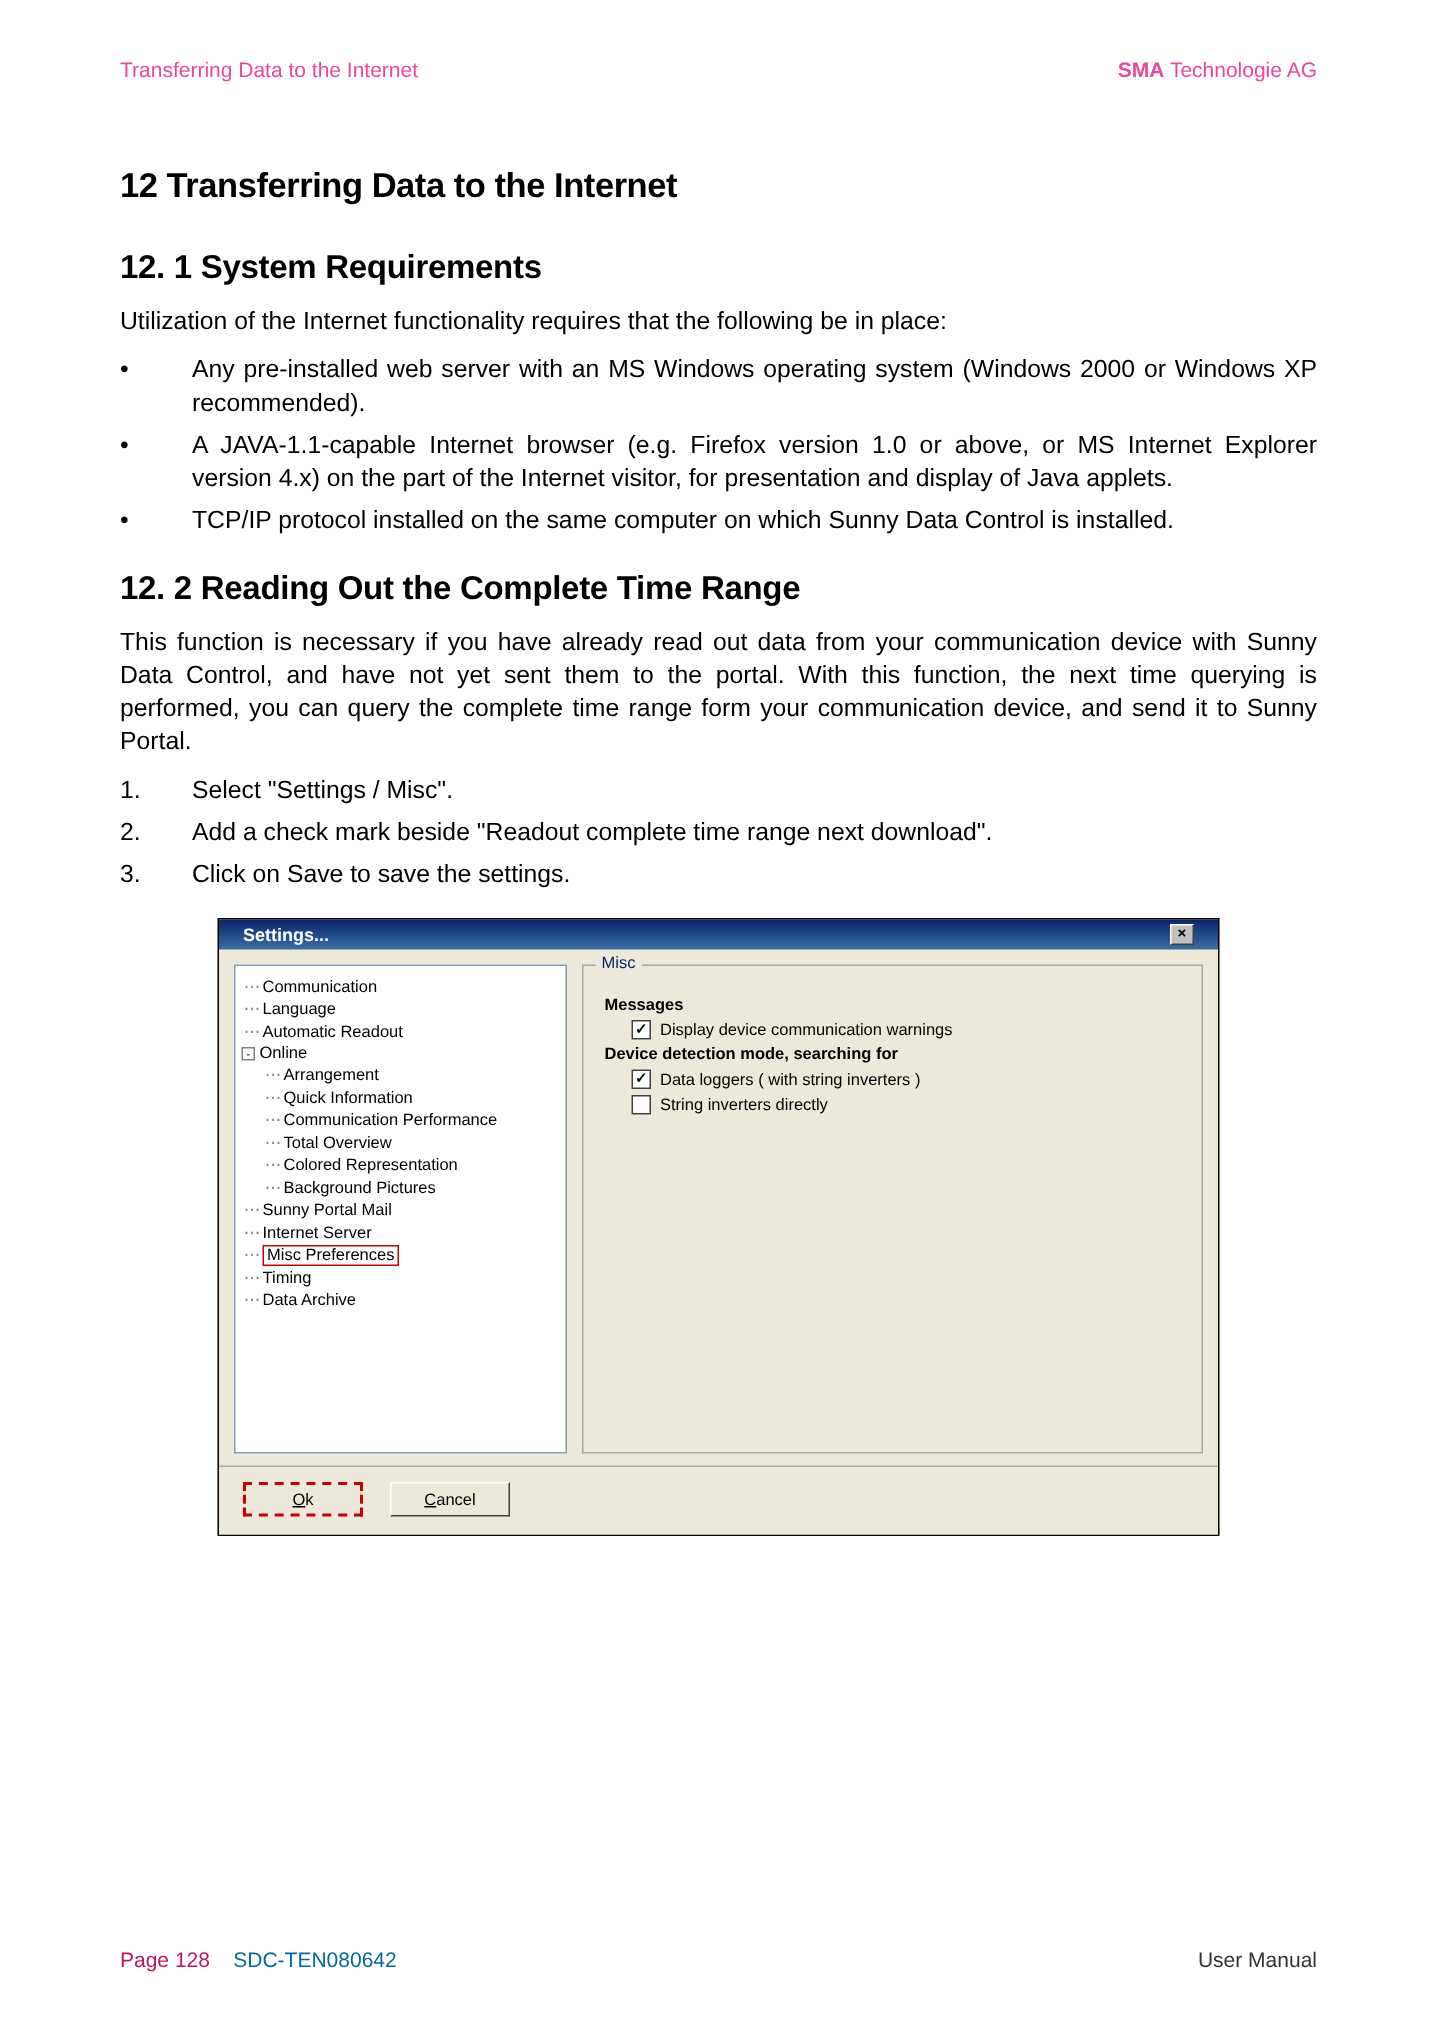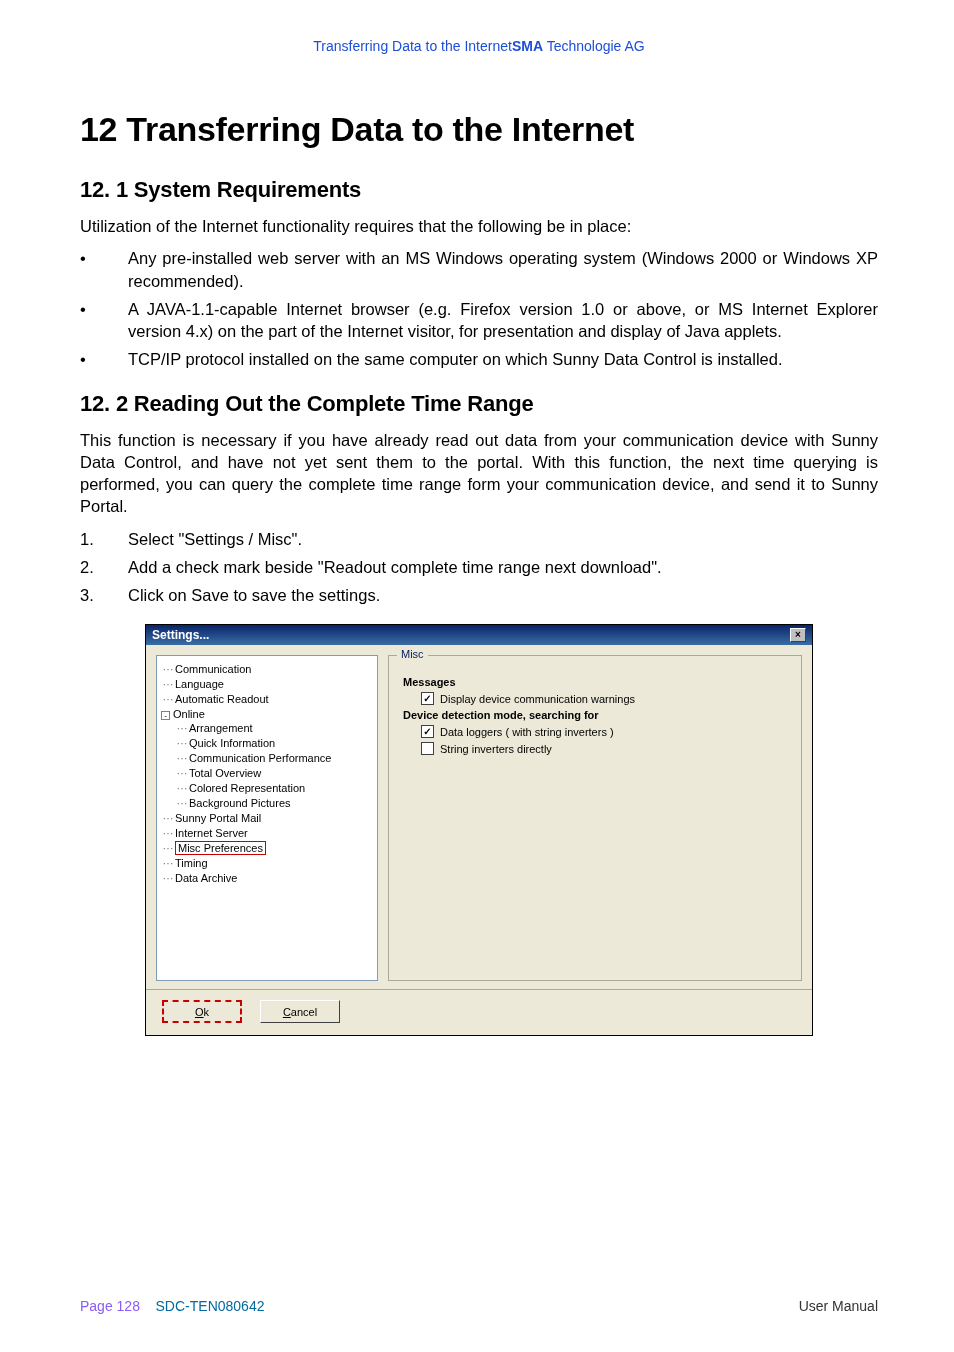--- a/index.html
+++ b/index.html
@@ -5,22 +5,22 @@
   * { box-sizing: border-box; margin: 0; padding: 0; }
   body {
     width: 954px;
     height: 1352px;
     background: #fff;
     font-family: Arial, Helvetica, sans-serif;
     color: #000;
     position: relative;
     padding: 38px 76px 0 80px;
   }
-  .hdr { display: flex; justify-content: center; font-size: 14px; color: #1d4ed8; margin-bottom: 56px; }
-  h1 { font-size: 34px; font-weight: bold; margin-bottom: 28px; letter-spacing: -0.3px; }
+  .hdr { display: flex; justify-content: space-between; font-size: 14px; color: #ec4899; margin-bottom: 56px; }
+  h1 { font-size: 23px; font-weight: bold; margin-bottom: 28px; letter-spacing: -0.3px; }
   h2 { font-size: 22px; font-weight: bold; margin-bottom: 12px; letter-spacing: -0.2px; }
   .para { font-size: 16.5px; line-height: 1.35; margin-bottom: 10px; text-align: justify; }
   ul.bul { list-style: none; margin: 0 0 20px 0; }
   ul.bul li { display: flex; font-size: 16.5px; line-height: 1.35; margin-bottom: 6px; text-align: justify; }
   ul.bul li .dot { width: 48px; flex: 0 0 48px; }
   ul.bul li .txt { flex: 1; }
   ol.num { list-style: none; margin: 0 0 18px 0; }
   ol.num li { display: flex; font-size: 16.5px; line-height: 1.35; margin-bottom: 6px; }
   ol.num li .n { width: 48px; flex: 0 0 48px; }
   ol.num li .txt { flex: 1; }
@@ -32,21 +32,21 @@
     background: #ece9d8;
     font-family: Tahoma, Arial, sans-serif;
     font-size: 11px;
     position: relative;
   }
   .titlebar {
     background: linear-gradient(#0a246a,#3a6ea5);
     color: #fff;
     font-weight: bold;
     font-size: 12px;
-    padding: 3px 6px;
+    padding: 3px 16px;
     display: flex;
     justify-content: space-between;
     align-items: flex-end;
   }
   .tb-close {
     width: 16px; height: 14px;
     background: #c0c0c0;
     border: 1px solid #fff;
     border-right-color:#404040; border-bottom-color:#404040;
     color:#000; font-weight:bold; font-size:10px;
@@ -106,21 +106,21 @@
     border:1px solid #404040;
     border-top-color:#fff; border-left-color:#fff;
     font-size:11px;
     display:flex; align-items:center; justify-content:center;
     position:relative;
   }
   .btn.ok-b { border:2px dashed #c80000; }
   .u { text-decoration: underline; }
 
   .ftr { position:absolute; bottom:38px; left:80px; right:76px; display:flex; justify-content:space-between; font-size:14px; color:#333; }
-  .ftr .pg { color:#8b5cf6; }
+  .ftr .pg { color:#be185d; }
 </style>
 </head>
 <body>
 
 <div class="hdr">
   <span>Transferring Data to the Internet</span>
   <span><b>SMA</b><span> Technologie AG</span></span>
 </div>
 
 <h1>12 Transferring Data to the Internet</h1>

